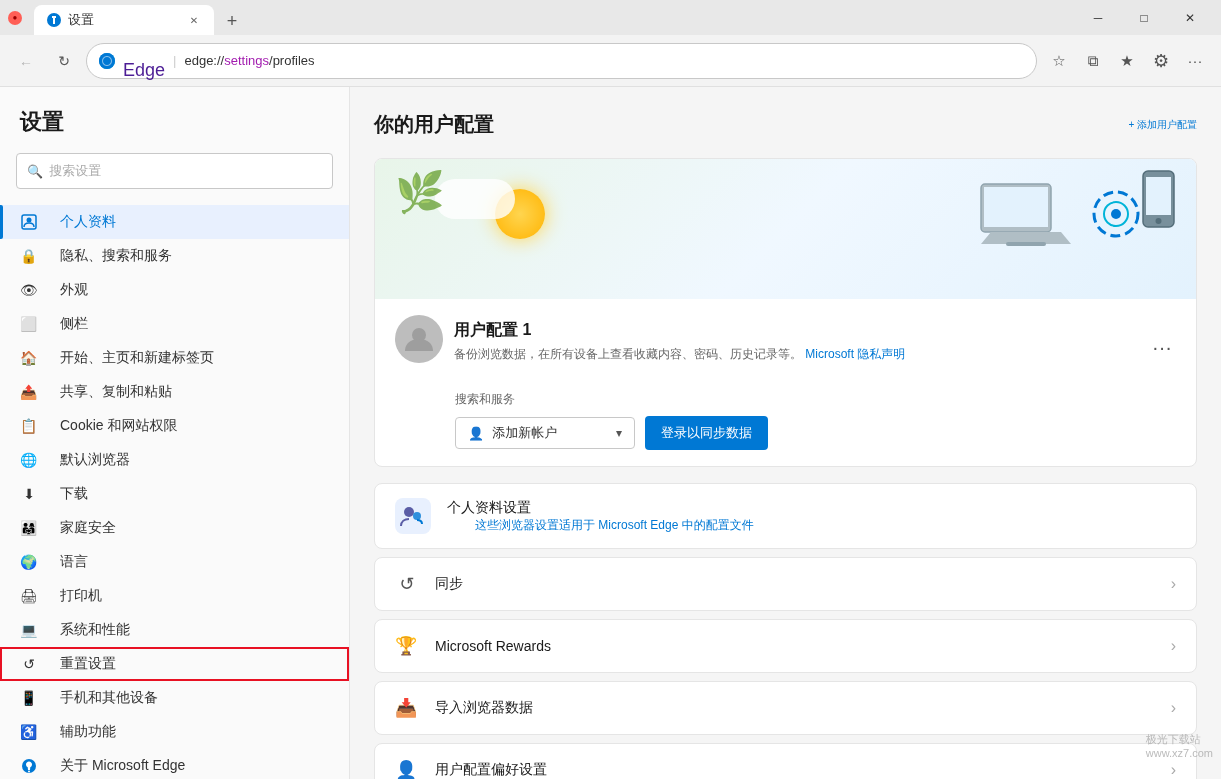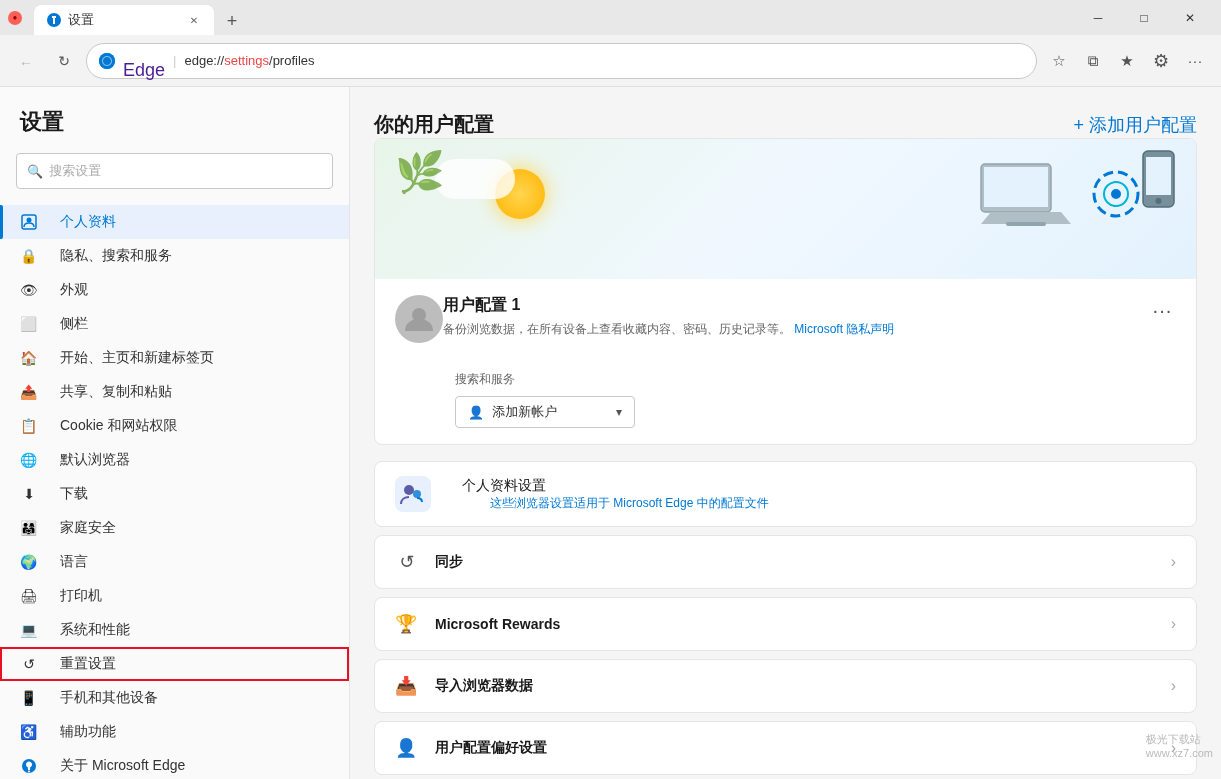--- a/index.html
+++ b/index.html
@@ -123,21 +123,21 @@
       border-radius: 50%;
       flex-shrink: 0;
     }
     .address-edge-label {
       color: #4c1d95;
       font-size: 18px;
       margin-top: 20px;
     }
     .address-separator { color: #ccc; }
     .address-path { color: #333; font-size: 13px; }
-    .address-path span { color: #ef4444; }
+    .address-path span { color: #a21caf; }
     .toolbar-right {
       display: flex;
       align-items: center;
       gap: 2px;
     }
     .toolbar-btn {
       width: 32px; height: 32px;
       border-radius: 4px;
       display: flex; align-items: center; justify-content: center;
       color: #555;
@@ -223,32 +223,33 @@
     .content {
       flex: 1;
       background: #f5f5f5;
       overflow-y: auto;
       padding: 24px;
     }
     .content-header {
       display: flex;
       align-items: center;
       justify-content: space-between;
+      margin-bottom: 20px;
     }
     .content-title {
       font-size: 20px;
       font-weight: 600;
       color: #1a1a1a;
     }
     .add-profile-btn {
       display: flex;
       align-items: center;
       gap: 4px;
       color: #0078d4;
-      font-size: 18px;
+      font-size: 10px;
       cursor: pointer;
     }
 
     
     .profile-banner {
       background: white;
       border-radius: 8px;
       overflow: hidden;
       margin-bottom: 16px;
       border: 1px solid #e5e5e5;
@@ -285,23 +286,23 @@
       top: 20px;
       left: 60px;
       width: 80px;
       height: 40px;
       background: rgba(255,255,255,0.8);
       border-radius: 20px;
     }
 
     .profile-info {
       display: flex;
-      align-items: flex-start;
+      align-items: flex-end;
       padding: 16px 20px;
-      gap: 0;
+      gap: 11px;
     }
     .avatar {
       width: 48px;
       height: 48px;
       border-radius: 50%;
       background: #bdbdbd;
       display: flex;
       align-items: center;
       justify-content: center;
       font-size: 28px;
@@ -373,21 +374,21 @@
       background: white;
       border-radius: 8px;
       margin-bottom: 8px;
       border: 1px solid #e5e5e5;
       overflow: hidden;
     }
     .section-item {
       display: flex;
       align-items: center;
       padding: 14px 20px;
-      gap: 31px;
+      gap: 16px;
       cursor: pointer;
       border-bottom: 1px solid #f0f0f0;
     }
     .section-item:last-child { border-bottom: none; }
     .section-item-icon {
       width: 36px;
       height: 36px;
       border-radius: 8px;
       display: flex;
       align-items: center;
@@ -421,21 +422,21 @@
       width: 24px;
       height: 24px;
       display: flex; align-items: center; justify-content: center;
       font-size: 18px;
       color: #555;
       flex-shrink: 0;
     }
     .section-row-title {
       flex: 1;
       font-size: 14px;
-      font-weight: 700;
+      font-weight: 400;
       color: #1a1a1a;
     }
     .section-row-chevron { color: #aaa; font-size: 16px; }
 
     
     .watermark {
       position: fixed;
       bottom: 20px;
       right: 8px;
       font-size: 11px;
@@ -660,20 +661,21 @@
       </div>
 
       <div class="account-select-row">
         <div class="account-label">搜索和服务</div>
         <div class="account-row">
           <div class="account-dropdown">
             <span>👤</span>
             <span>添加新帐户</span>
             <span style="margin-left:auto;color:#555;font-size:12px;">▾</span>
           </div>
+          <button class="sync-btn">登录以同步数据</button>
         </div>
       </div>
     </div>
 
     <div class="section-card">
       <div class="section-item">
         <div class="section-item-icon" style="background:#e8f0fe;">
           <svg width="28" height="28" viewBox="0 0 28 28">
             <circle cx="10" cy="10" r="5" fill="#5b5ea6"></circle>
             <circle cx="18" cy="14" r="4" fill="#0078d4" opacity="0.8"></circle>

